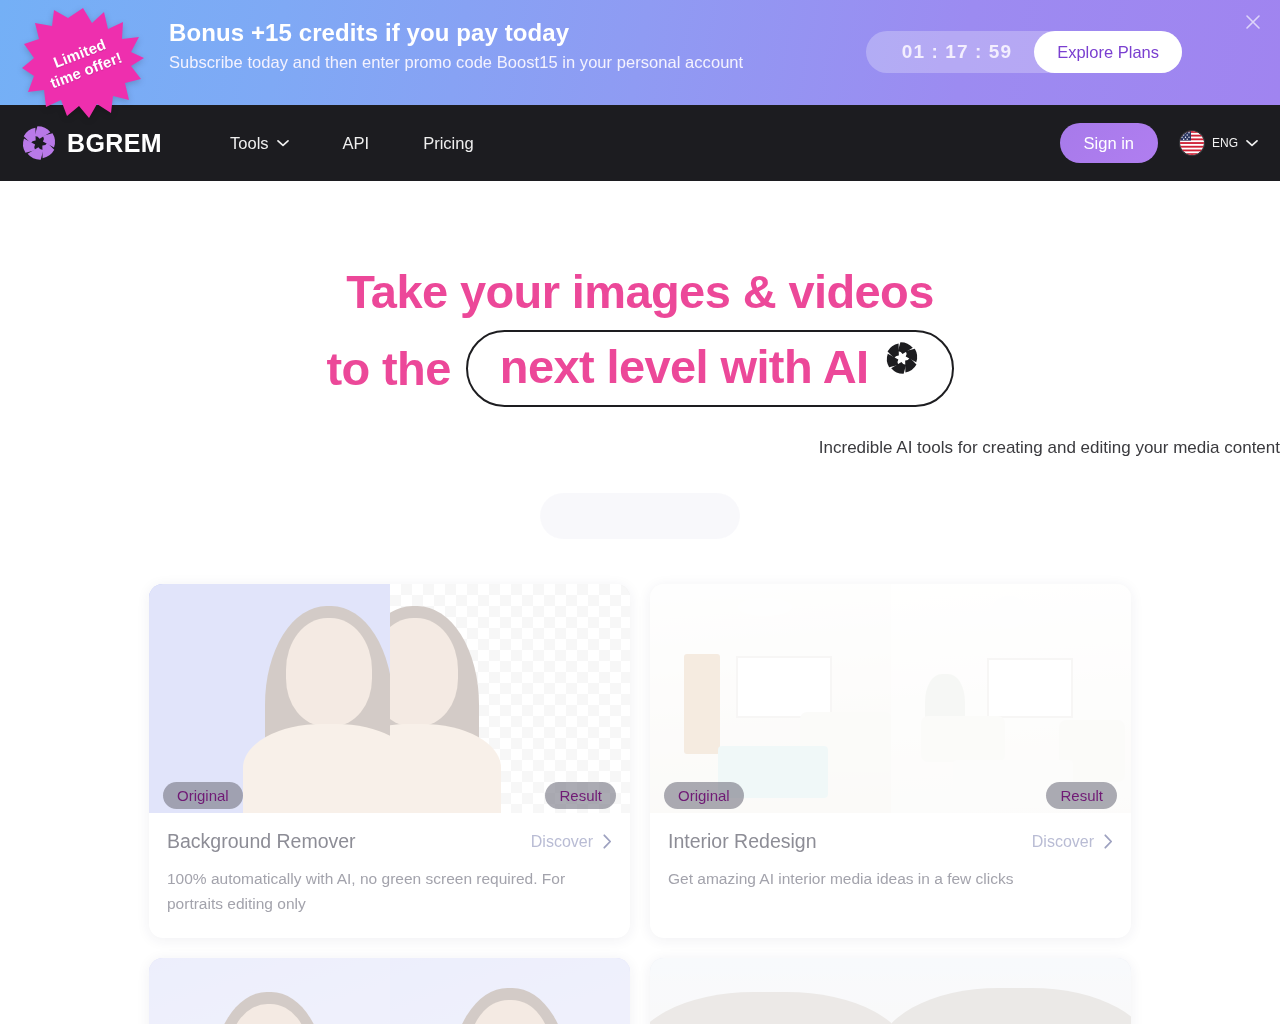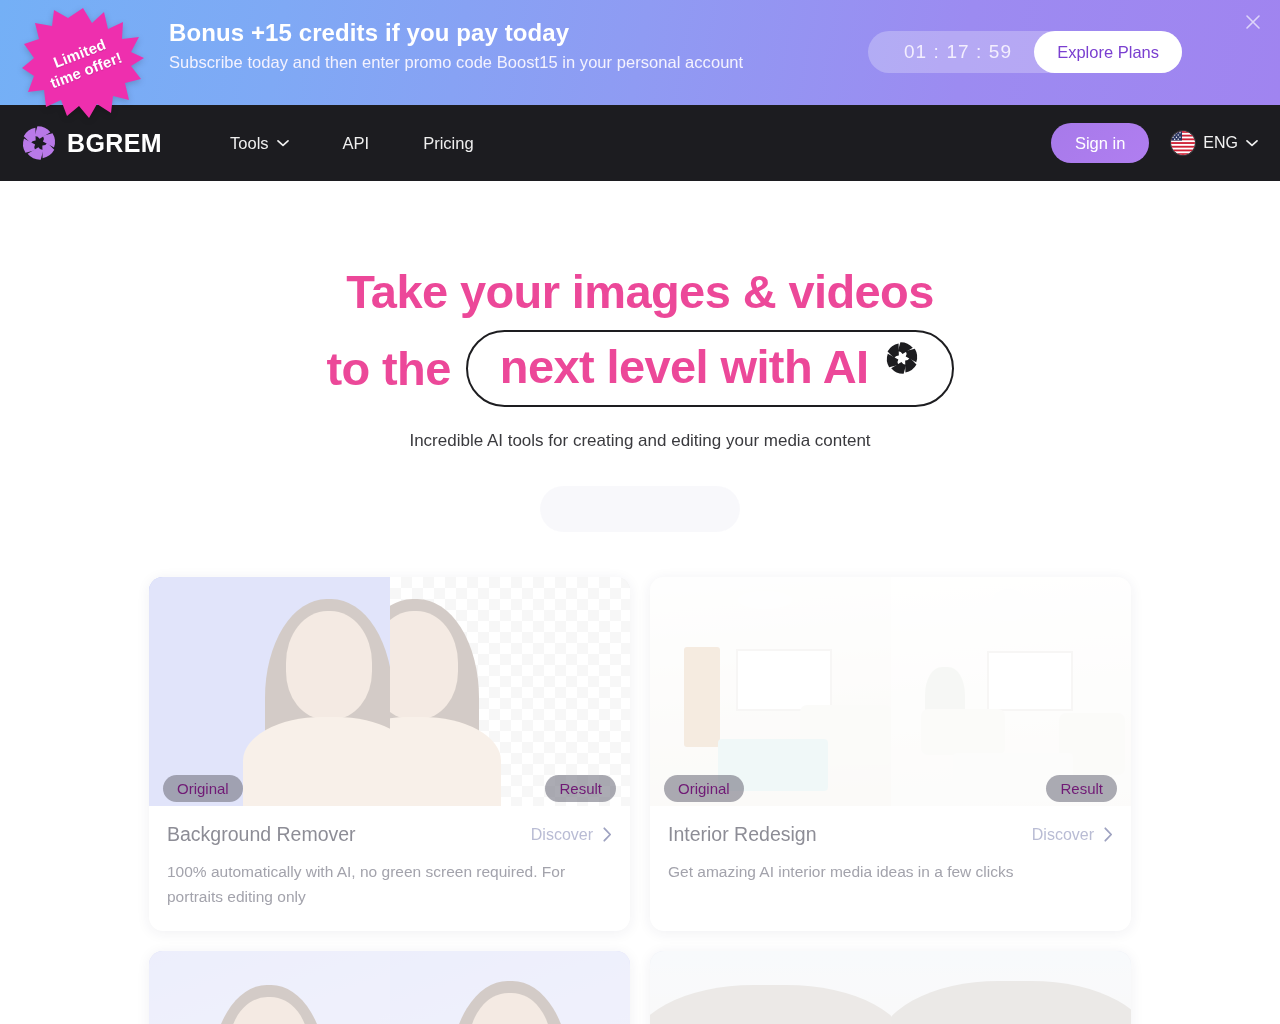--- a/index.html
+++ b/index.html
@@ -67,21 +67,21 @@
     display: flex; align-items: center;
     background: rgba(255,255,255,.26);
     border-radius: 999px;
     height: 42px;
     padding-right: 0;
     z-index: 3;
   }
   .countdown {
     color: #f3eefe;
     font-size: 19px;
-    font-weight: 400;
+    font-weight: 700;
     letter-spacing: 1.1px;
     padding: 0 22px 0 36px;
     line-height: 42px;
     white-space: nowrap;
   }
   .explore-btn {
     background: #ffffff;
     color: #7a3fd0;
     border: none;
     border-radius: 999px;
@@ -161,21 +161,21 @@
   .lang {
     display: flex; align-items: center; gap: 8px;
     cursor: pointer;
   }
   .flag {
     width: 24px; height: 24px; border-radius: 50%;
     overflow: hidden; display:block;
     box-shadow: 0 0 0 1px rgba(255,255,255,.12);
   }
   .flag svg { display:block; width:24px; height:24px; }
-  .lang-label { color: #f2f2f2; font-size: 16px; }
+  .lang-label { color: #f2f2f2; font-size: 12px; }
 
   
   .hero {
     width: 1280px;
     padding-top: 73px;
     text-align: center;
     background: #ffffff;
   }
   .hero h1 {
     font-size: 47px;
@@ -191,24 +191,25 @@
   .hero-pill {
     display: inline-flex; align-items: flex-start;
     gap: 15px;
     border: 2.5px solid #1d1d20;
     border-radius: 999px;
     padding: 8px 32px 11px 32px;
     line-height: 54px;
   }
   .hero-aperture { width: 36px; height: 36px; display:block; flex:none; }
   .hero-sub {
-    margin-top: 24px;
+    margin-top: 31px;
     font-size: 17px;
     color: #3a3a3e;
     font-weight: 400;
+    text-align: right;
   }
   .hero-cta-wrap {
     margin-top: 35px;
     display: flex; justify-content: center;
   }
   .hero-cta {
     background: #f4f4f9;
     color: #f4f4f9;
     border: none;
     border-radius: 999px;

